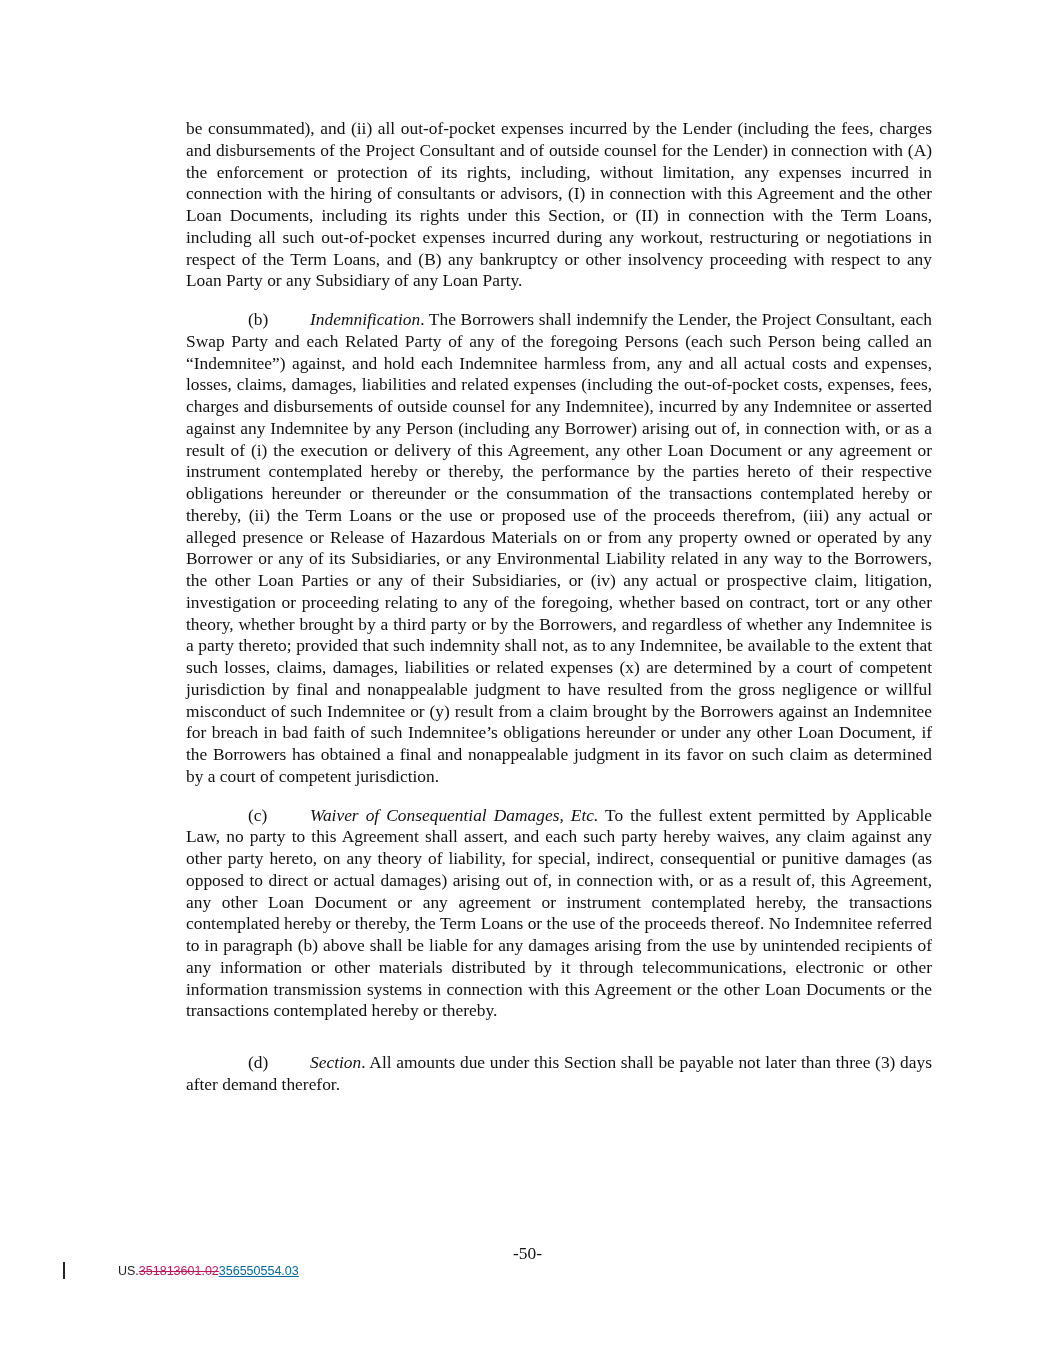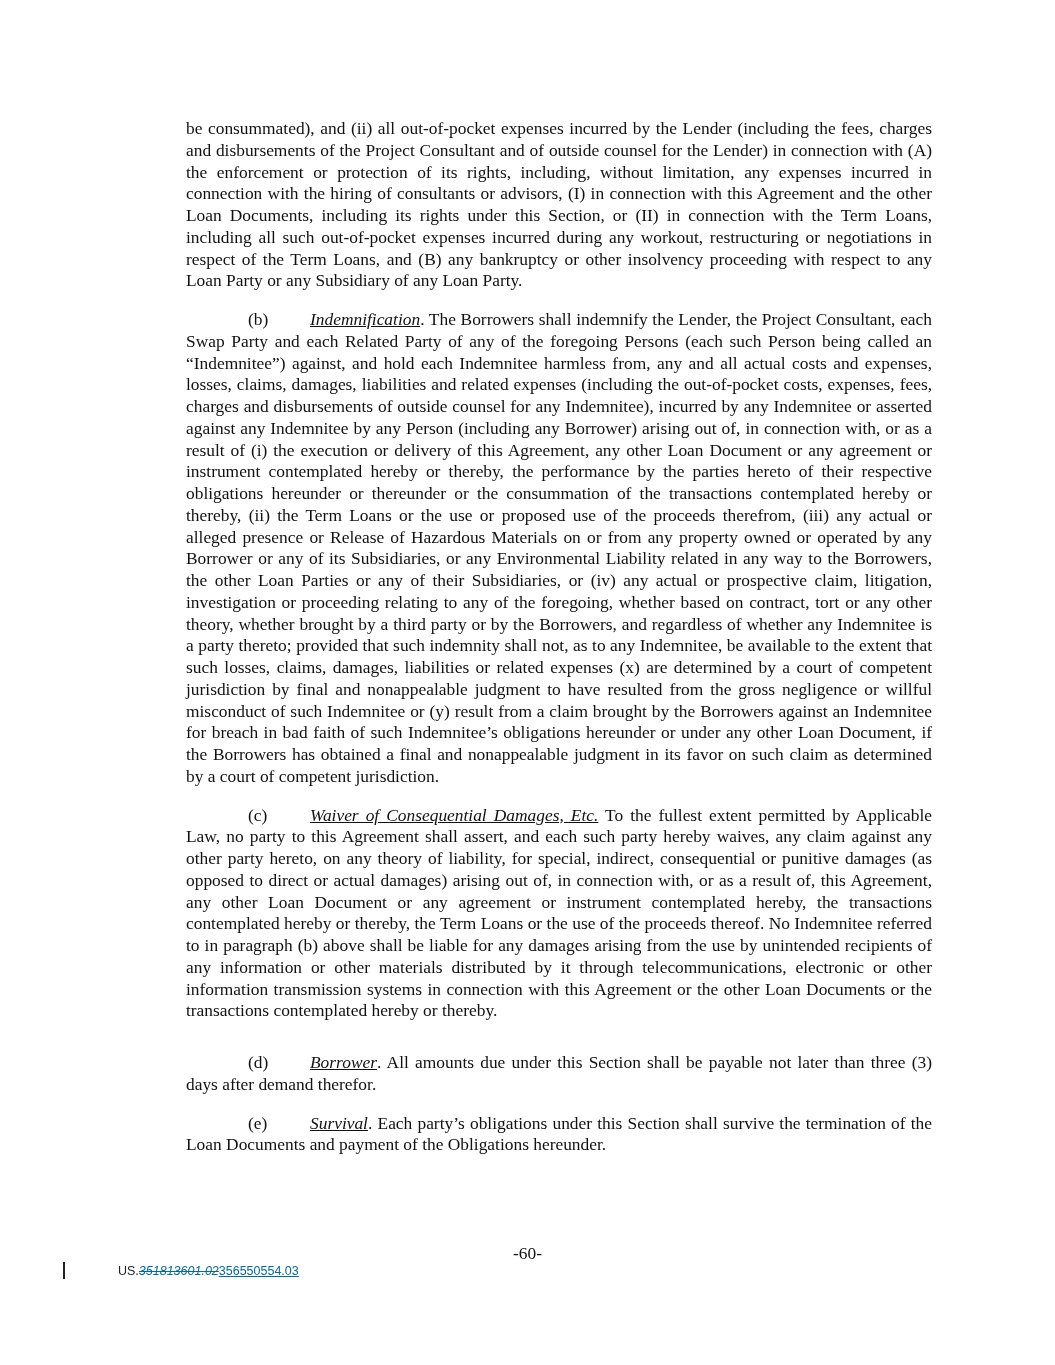--- a/index.html
+++ b/index.html
@@ -32,21 +32,20 @@
     .para.p-b { margin-bottom: 17px; }
     .para.p-c { margin-bottom: 30px; }
     .para.p-d { margin-bottom: 17px; }
     .label {
       display: inline-block;
       width: 62px;
       margin-left: 62px;
     }
     .heading {
       font-style: italic;
-      text-decoration: underline;
     }
     .ul {
       text-underline-offset: 2px;
     }
     .page-number {
       position: absolute;
       top: 1243px;
       left: 0;
       width: 1055px;
       text-align: center;
@@ -83,23 +82,22 @@
 <body>
 
 <div class="page-body">
 
   <p class="para p-a">be consummated), and (ii) all out-of-pocket expenses incurred by the Lender (including the fees, charges and disbursements of the Project Consultant and of outside counsel for the Lender) in connection with (A) the enforcement or protection of its rights, including, without limitation, any expenses incurred in connection with the hiring of consultants or advisors, (I) in connection with this Agreement and the other Loan Documents, including its rights under this Section, or (II) in connection with the Term Loans, including all such out-of-pocket expenses incurred during any workout, restructuring or negotiations in respect of the Term Loans, and (B) any bankruptcy or other insolvency proceeding with respect to any Loan Party or any Subsidiary of any Loan Party.</p>
 
   <p class="para p-b"><span class="label">(b)</span><span class="heading">Indemnification</span><span>.</span><span>  The Borrowers shall indemnify the Lender, the Project Consultant, each Swap Party and each Related Party of any of the foregoing Persons (each such Person being called an “</span><span class="ul">Indemnitee</span><span>”) against, and hold each Indemnitee harmless from, any and all actual costs and expenses, losses, claims, damages, liabilities and related expenses (including the out-of-pocket costs, expenses, fees, charges and disbursements of outside counsel for any Indemnitee), incurred by any Indemnitee or asserted against any Indemnitee by any Person (including any Borrower) arising out of, in connection with, or as a result of (i) the execution or delivery of this Agreement, any other Loan Document or any agreement or instrument contemplated hereby or thereby, the performance by the parties hereto of their respective obligations hereunder or thereunder or the consummation of the transactions contemplated hereby or thereby, (ii) the Term Loans or the use or proposed use of the proceeds therefrom, (iii) any actual or alleged presence or Release of Hazardous Materials on or from any property owned or operated by any Borrower or any of its Subsidiaries, or any Environmental Liability related in any way to the Borrowers, the other Loan Parties or any of their Subsidiaries, or (iv) any actual or prospective claim, litigation, investigation or proceeding relating to any of the foregoing, whether based on contract, tort or any other theory, whether brought by a third party or by the Borrowers, and regardless of whether any Indemnitee is a party thereto; </span><span class="ul">provided</span><span> that such indemnity shall not, as to any Indemnitee, be available to the extent that such losses, claims, damages, liabilities or related expenses (x) are determined by a court of competent jurisdiction by final and nonappealable judgment to have resulted from the gross negligence or willful misconduct of such Indemnitee or (y) result from a claim brought by the Borrowers against an Indemnitee for breach in bad faith of such Indemnitee’s obligations hereunder or under any other Loan Document, if the Borrowers has obtained a final and nonappealable judgment in its favor on such claim as determined by a court of competent jurisdiction.</span></p>
 
   <p class="para p-c"><span class="label">(c)</span><span class="heading">Waiver of Consequential Damages, Etc.</span><span>  To the fullest extent permitted by Applicable Law, no party to this Agreement shall assert, and each such party hereby waives, any claim against any other party hereto, on any theory of liability, for special, indirect, consequential or punitive damages (as opposed to direct or actual damages) arising out of, in connection with, or as a result of, this Agreement, any other Loan Document or any agreement or instrument contemplated hereby, the transactions contemplated hereby or thereby, the Term Loans or the use of the proceeds thereof.  No Indemnitee referred to in paragraph (b) above shall be liable for any damages arising from the use by unintended recipients of any information or other materials distributed by it through telecommunications, electronic or other information transmission systems in connection with this Agreement or the other Loan Documents or the transactions contemplated hereby or thereby.</span></p>
 
-  <p class="para p-d"><span class="label">(d)</span><span class="heading">Borrower</span><span>.</span><span>  All amounts due under this Section shall be payable not later than three (3) days after demand therefor.</span></p>
+  <p class="para p-d"><span class="label">(d)</span><span class="heading">Section</span><span>.</span><span>  All amounts due under this Section shall be payable not later than three (3) days after demand therefor.</span></p>
 
-  <p class="para p-e"><span class="label">(e)</span><span class="heading">Survival</span><span>.</span><span>  Each party’s obligations under this Section shall survive the termination of the Loan Documents and payment of the Obligations hereunder.</span></p>
 
 </div>
 
-<div class="page-number">-60-</div>
+<div class="page-number">-50-</div>
 
 <div class="change-bar"></div>
 
-<div class="footer-id"><span>US.</span><span class="deleted" style="color: #0369a1; font-style: italic;">351813601.02</span><span class="inserted" style="color: #0369a1;">356550554.03</span></div>
+<div class="footer-id"><span>US.</span><span class="deleted" style="color: #be185d;">351813601.02</span><span class="inserted" style="color: #0369a1;">356550554.03</span></div>
 
 </body></html>

